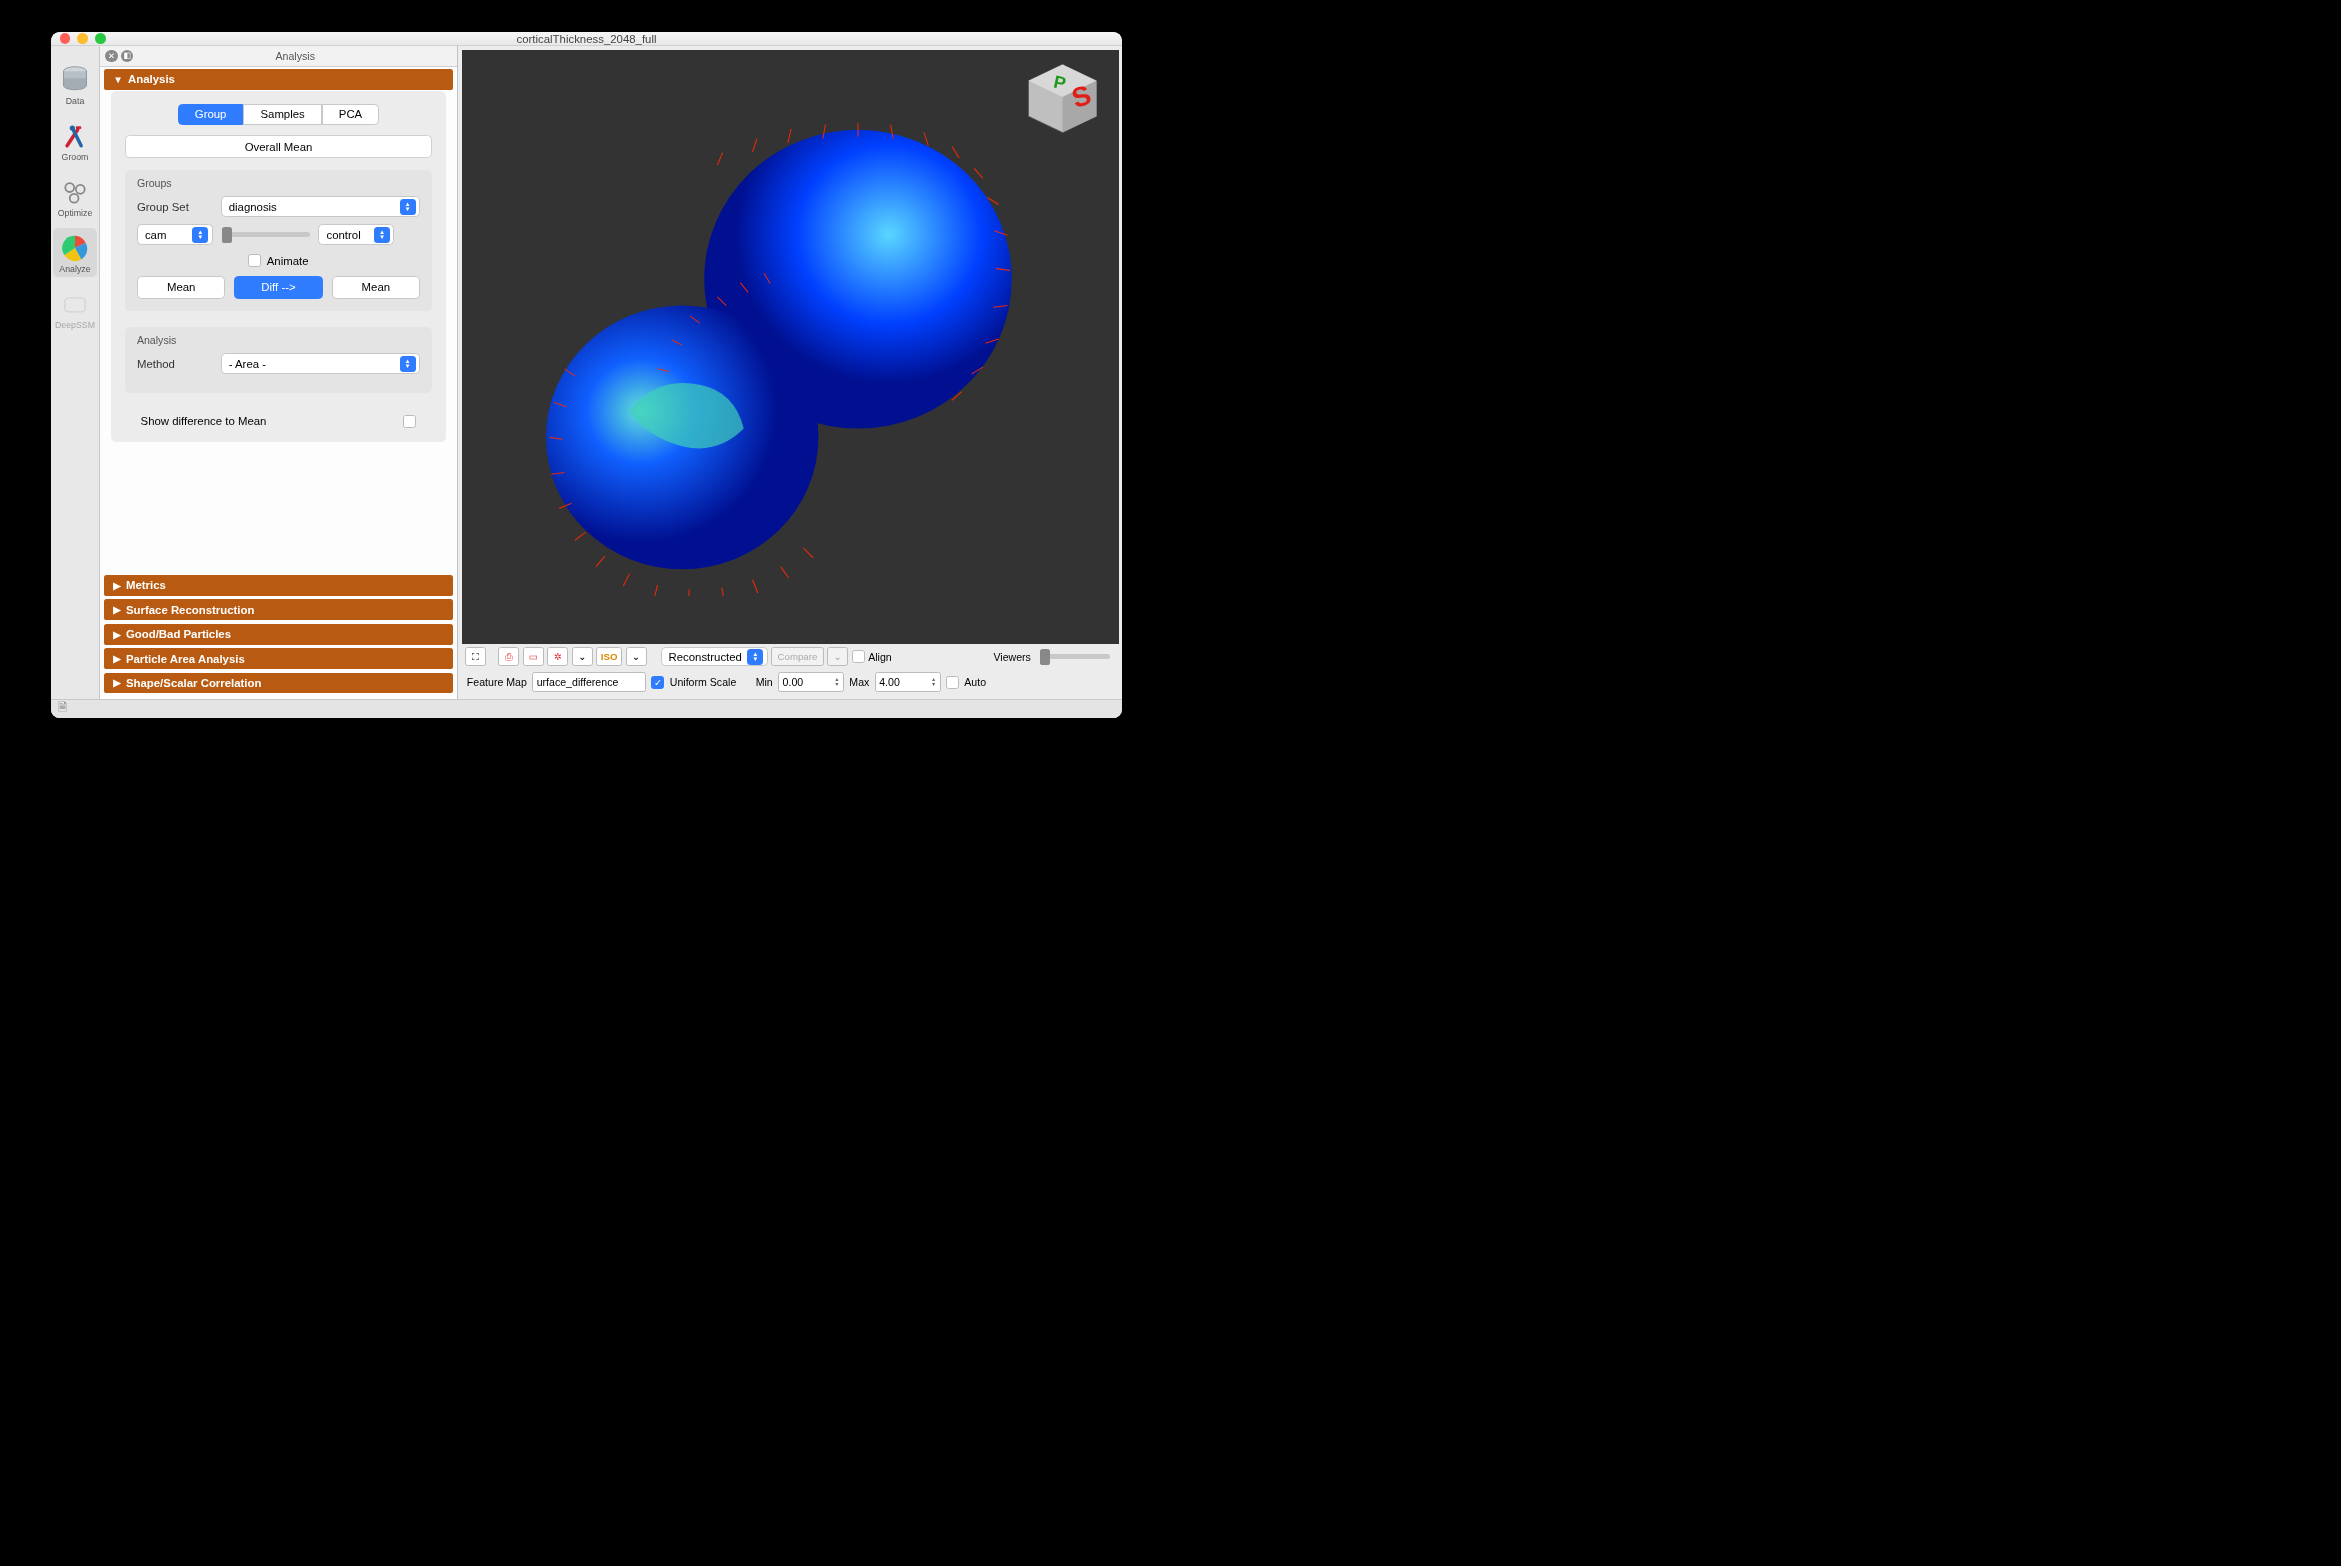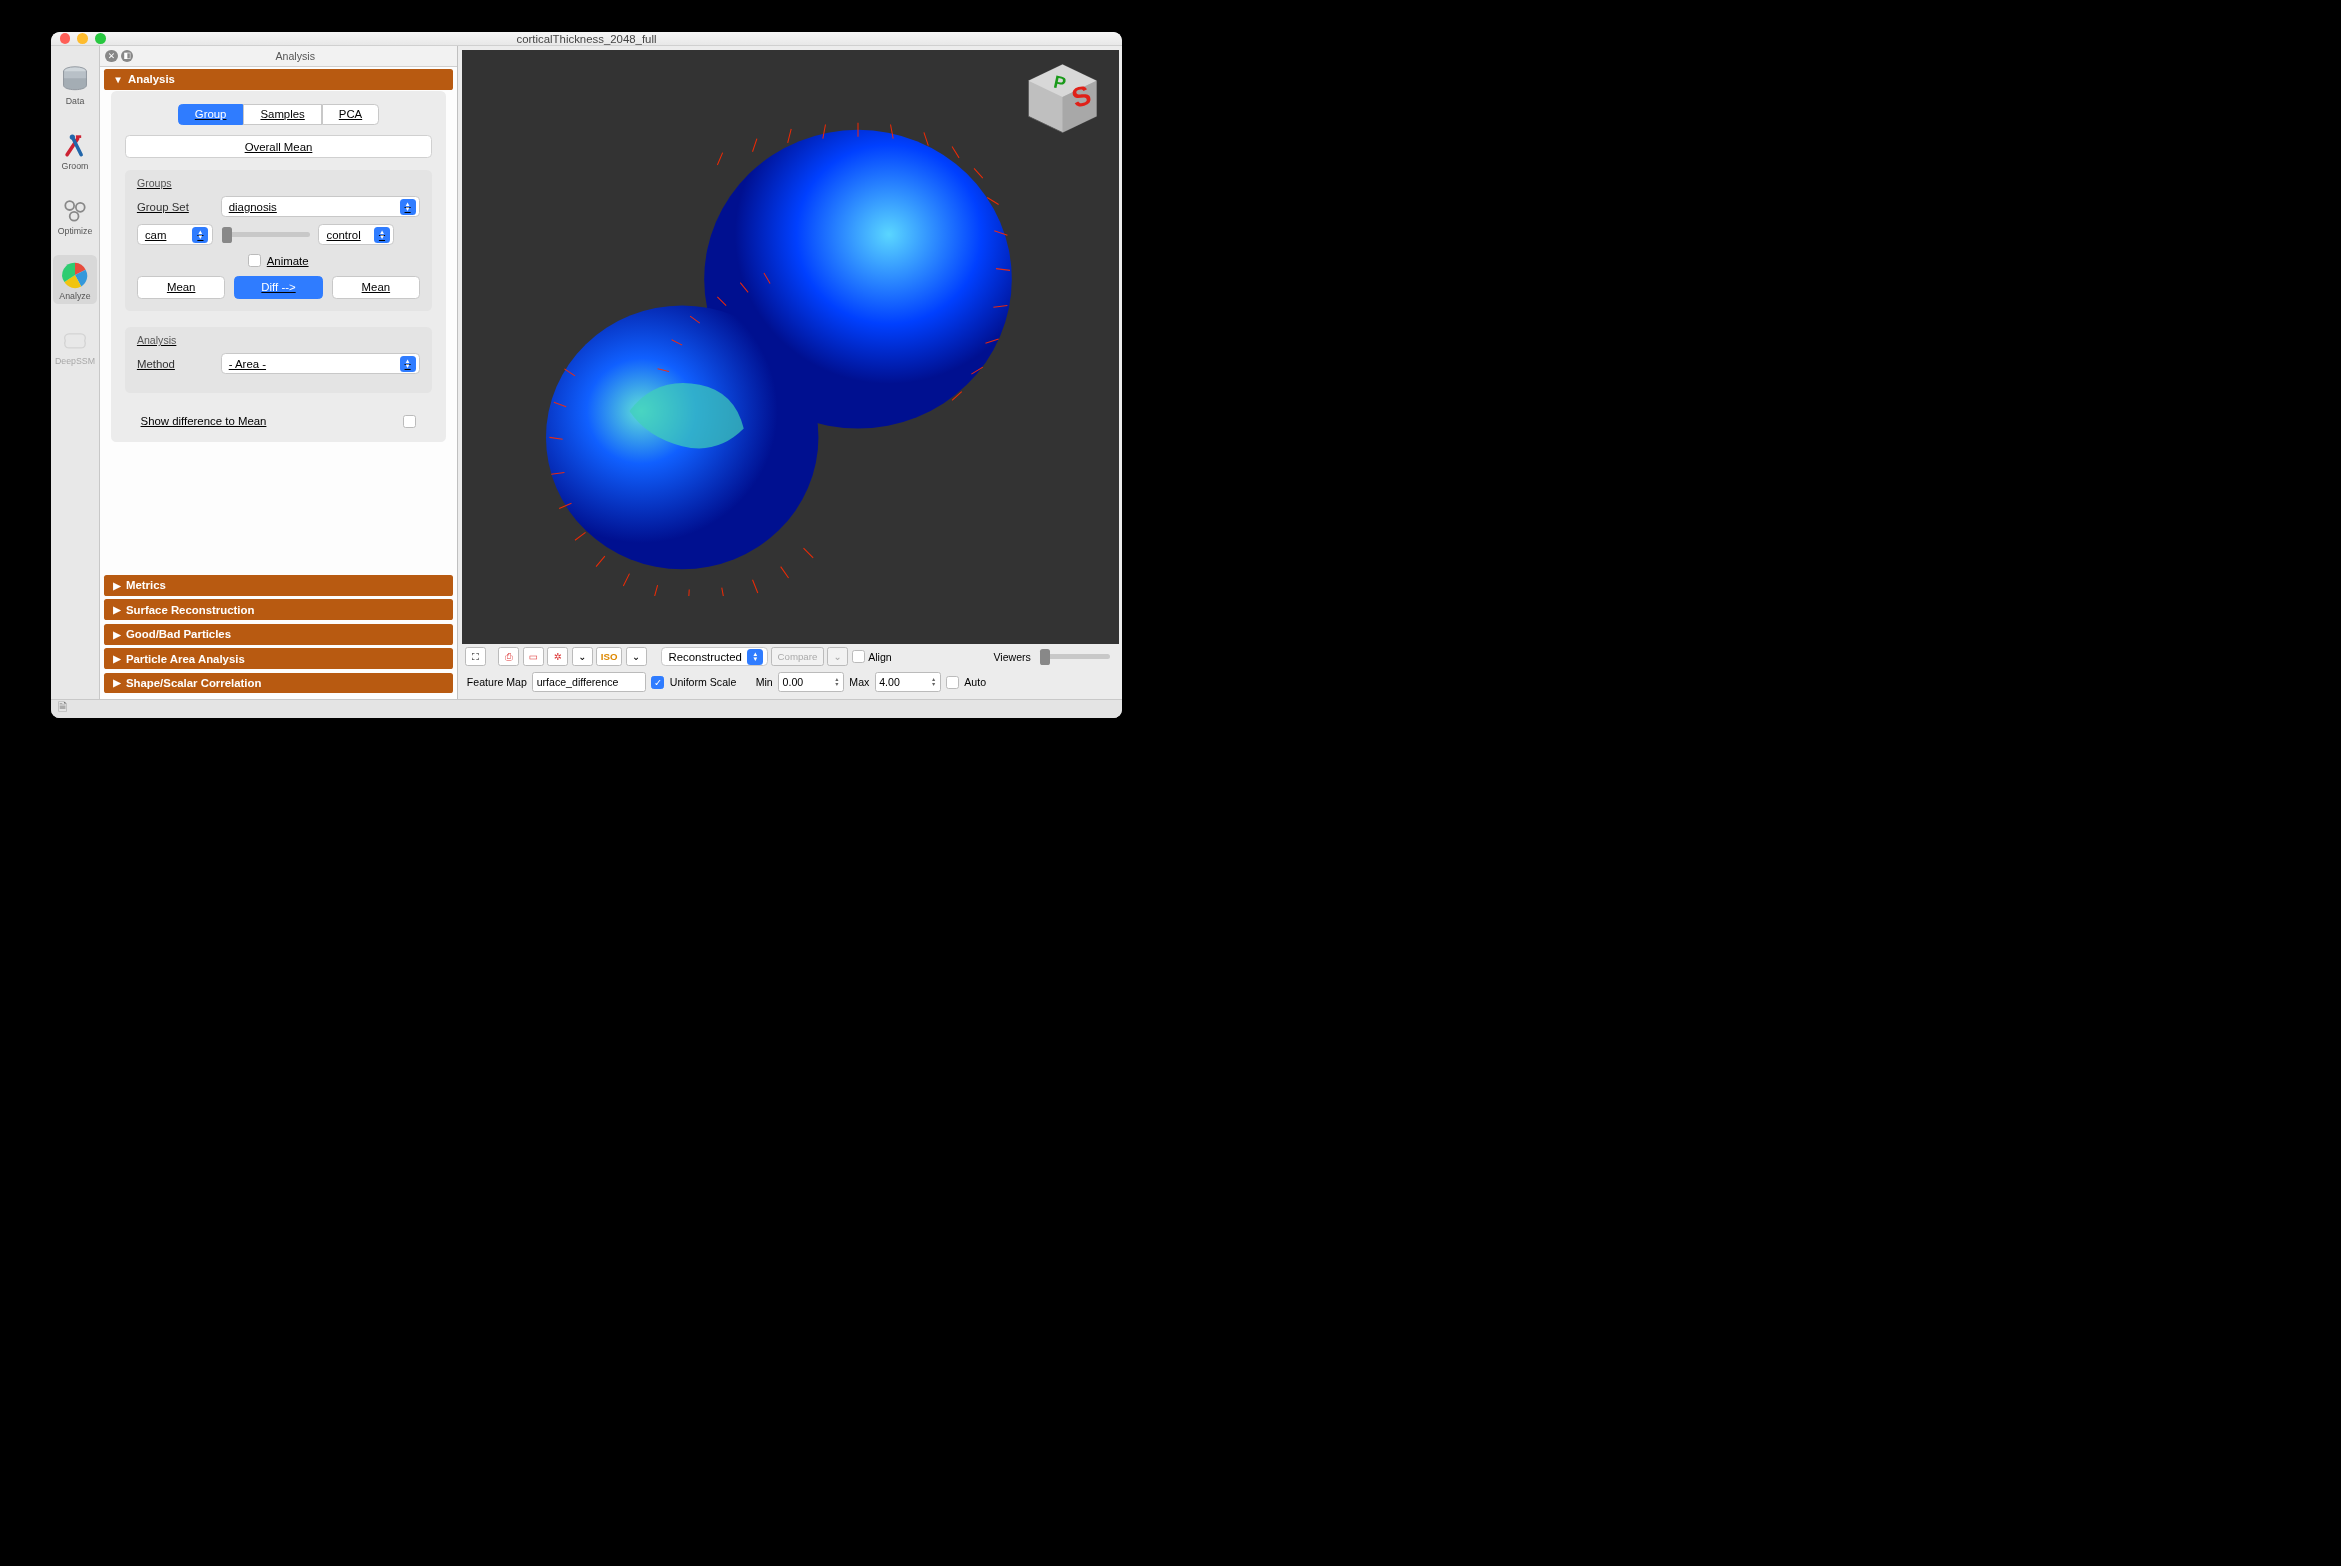--- a/index.html
+++ b/index.html
@@ -4,32 +4,32 @@
 <style>
   * { box-sizing: border-box; margin: 0; padding: 0; font-family: -apple-system, "Helvetica Neue", Arial, sans-serif; }
   body { background: #000; width: 1171px; height: 783px; position: relative; }
   .window { position: absolute; left: 51px; top: 32px; width: 1071px; height: 686px; background: #ececec; border-radius: 8.8px; overflow: hidden; box-shadow: 0 8.8px 35px rgba(0,0,0,0.5); display:flex; flex-direction:column; }
   .titlebar { height: 14px; background: linear-gradient(#f6f6f6,#e8e8e8); display:flex; align-items:center; padding: 0 8.8px; border-bottom:0.9px solid #d0d0d0; position:relative; }
   .traffic { display:flex; gap:7px; }
   .tl { width:10.6px; height:10.6px; border-radius:50%; }
   .tl.red{background:#ff5f57;} .tl.yellow{background:#febc2e;} .tl.green{background:#28c840;}
   .title { position:absolute; left:0; right:0; text-align:center; font-size:11.4px; color:#444; pointer-events:none;}
   .content { flex:1; display:flex; background:#ececec; }
-  .left-tools { width:49px; background:#e8e8e8; border-right:0.9px solid #c8c8c8; display:flex; flex-direction:column; align-items:center; padding-top:14px; gap:16px;}
+  .left-tools { width:49px; background:#e8e8e8; border-right:0.9px solid #c8c8c8; display:flex; flex-direction:column; align-items:center; padding-top:14px; gap:7px;}
   .tool { width:44px; display:flex; flex-direction:column; align-items:center; font-size:8.8px; color:#555; padding:3.5px 0; border-radius:5.3px; cursor:pointer;}
   .tool.sel { background:#d8d8d8; }
   .tool .ticon { width:32px; height:32px; display:flex; align-items:center; justify-content:center; }
   .panel { width:358px; background:#fdfdfd; border-right:0.9px solid #c0c0c0; display:flex; flex-direction:column; }
   .panelhead { height:21px; display:flex; align-items:center; font-size:10.6px; color:#555; border-bottom:0.9px solid #d0d0d0; background:#f2f2f2; position:relative;}
   .panelhead .x { width:12.3px; height:12.3px; border-radius:50%; background:#888; color:#fff; font-size:8.8px; display:flex;align-items:center;justify-content:center; margin:0 1.8px 0 5.3px; cursor:pointer;}
   .panelhead .pop { width:12.3px; height:12.3px; border-radius:50%; background:#888; color:#fff; font-size:8px; display:flex;align-items:center;justify-content:center; margin-left:1.8px; cursor:pointer;}
   .panelhead .phtitle{ flex:1; text-align:center; }
   .section { background:#b85a11; color:#fff; font-size:11.4px; font-weight:600; padding:4.4px 8.8px; margin:1.8px 4.4px; border-radius:2.6px; display:flex; align-items:center; gap:5.3px; cursor:pointer;}
   .section .arr{ font-size:9.7px; }
-  .analysis-body { margin:0 10.6px 10.6px 10.6px; background:#ececec; border-radius:5.3px; padding:8.8px 14px 14px 14px;text-decoration:underline;}
+  .analysis-body { margin:0 10.6px 10.6px 10.6px; background:#ececec; border-radius:5.3px; padding:8.8px 14px 14px 14px;}
   .seg { display:flex; justify-content:center; margin:3.5px 0 10.6px 0;}
   .seg div{ background:#fff; border:0.9px solid #c8c8c8; padding:3.5px 16px; font-size:11.4px; cursor:pointer;}
   .seg div:first-child{border-radius:4.4px 0 0 4.4px;}
   .seg div:last-child{border-radius:0 4.4px 4.4px 0;}
   .seg div.on{ background:#2f7cff; color:#fff; border-color:#2f7cff;}
   .meanbar { background:#fff; border:0.9px solid #d0d0d0; border-radius:4.4px; text-align:center; padding:4.4px; font-size:11.4px; margin-bottom:12.3px;}
   .groups { background:#e4e4e4; border-radius:5.3px; padding:7px 12.3px 12.3px 12.3px; margin-bottom:16px;}
   .glabel { font-size:10.6px; color:#555; margin-bottom:7px;}
   .row { display:flex; align-items:center; gap:8.8px; margin:7px 0;}
   .row label{ font-size:11.4px; color:#333; width:75px;}

